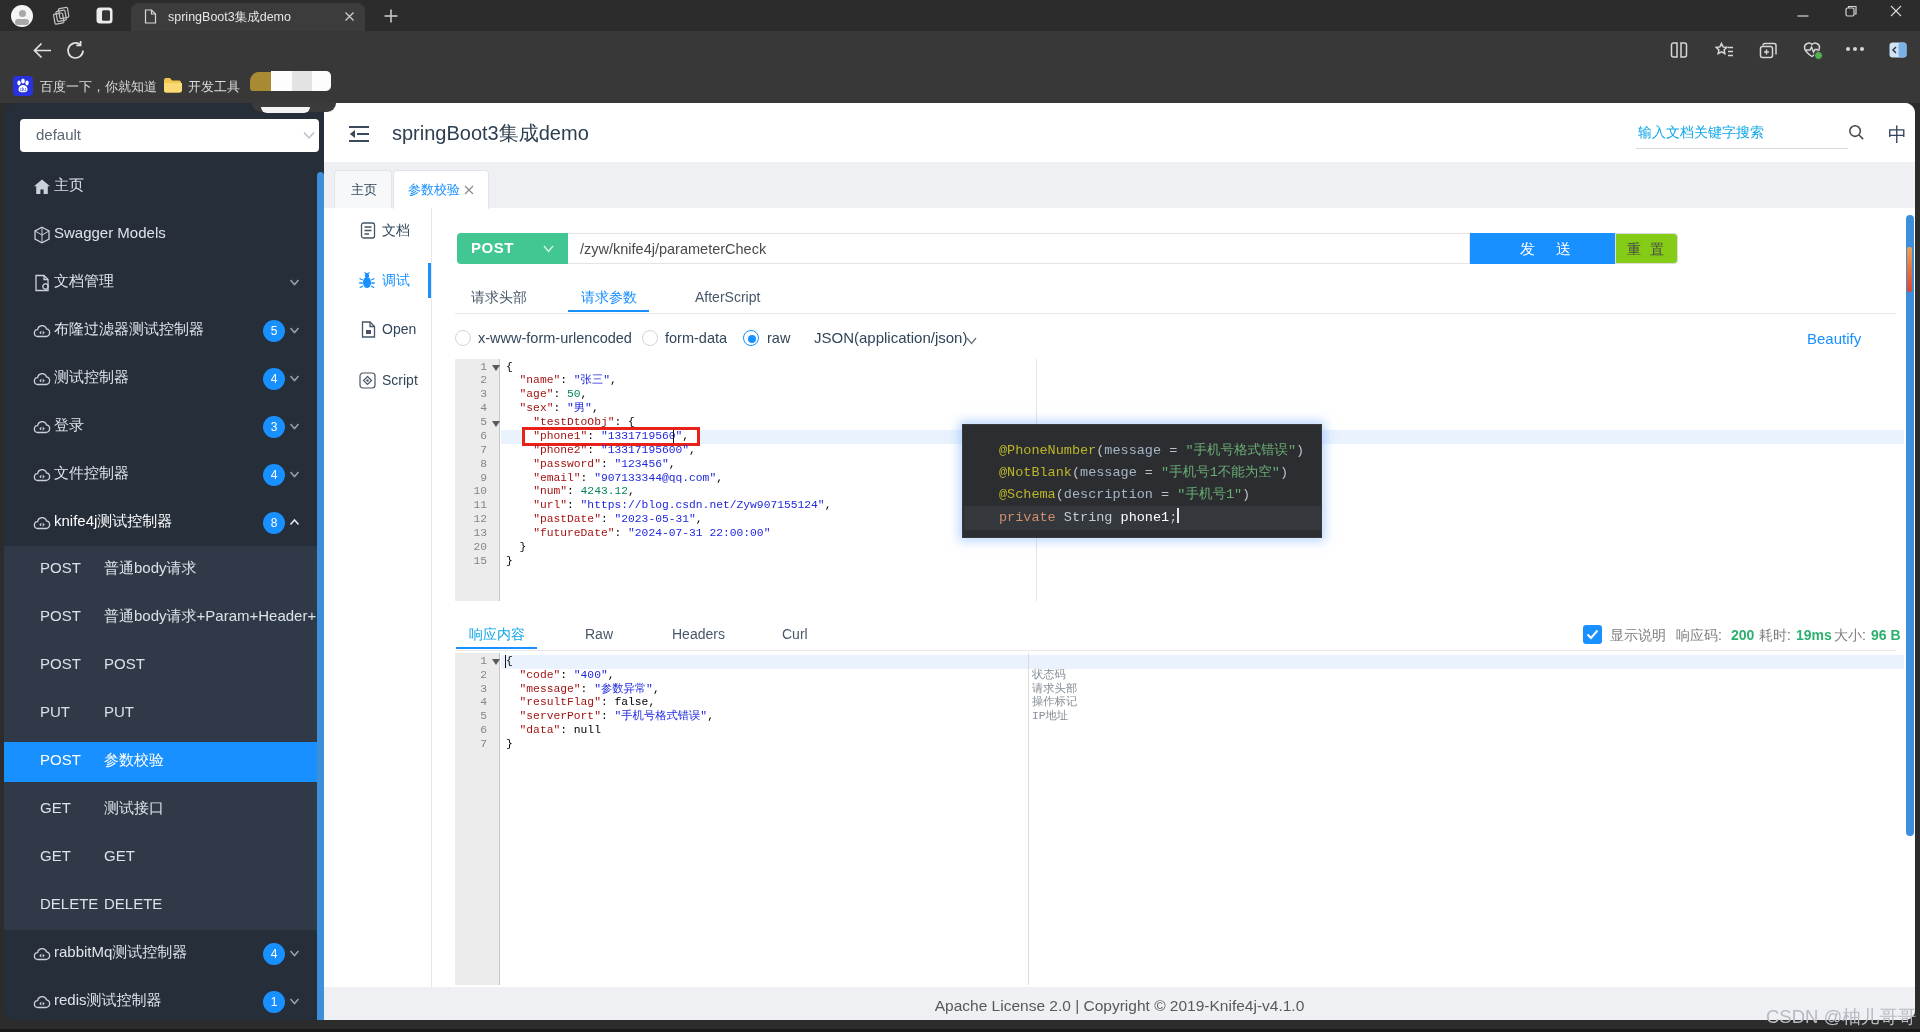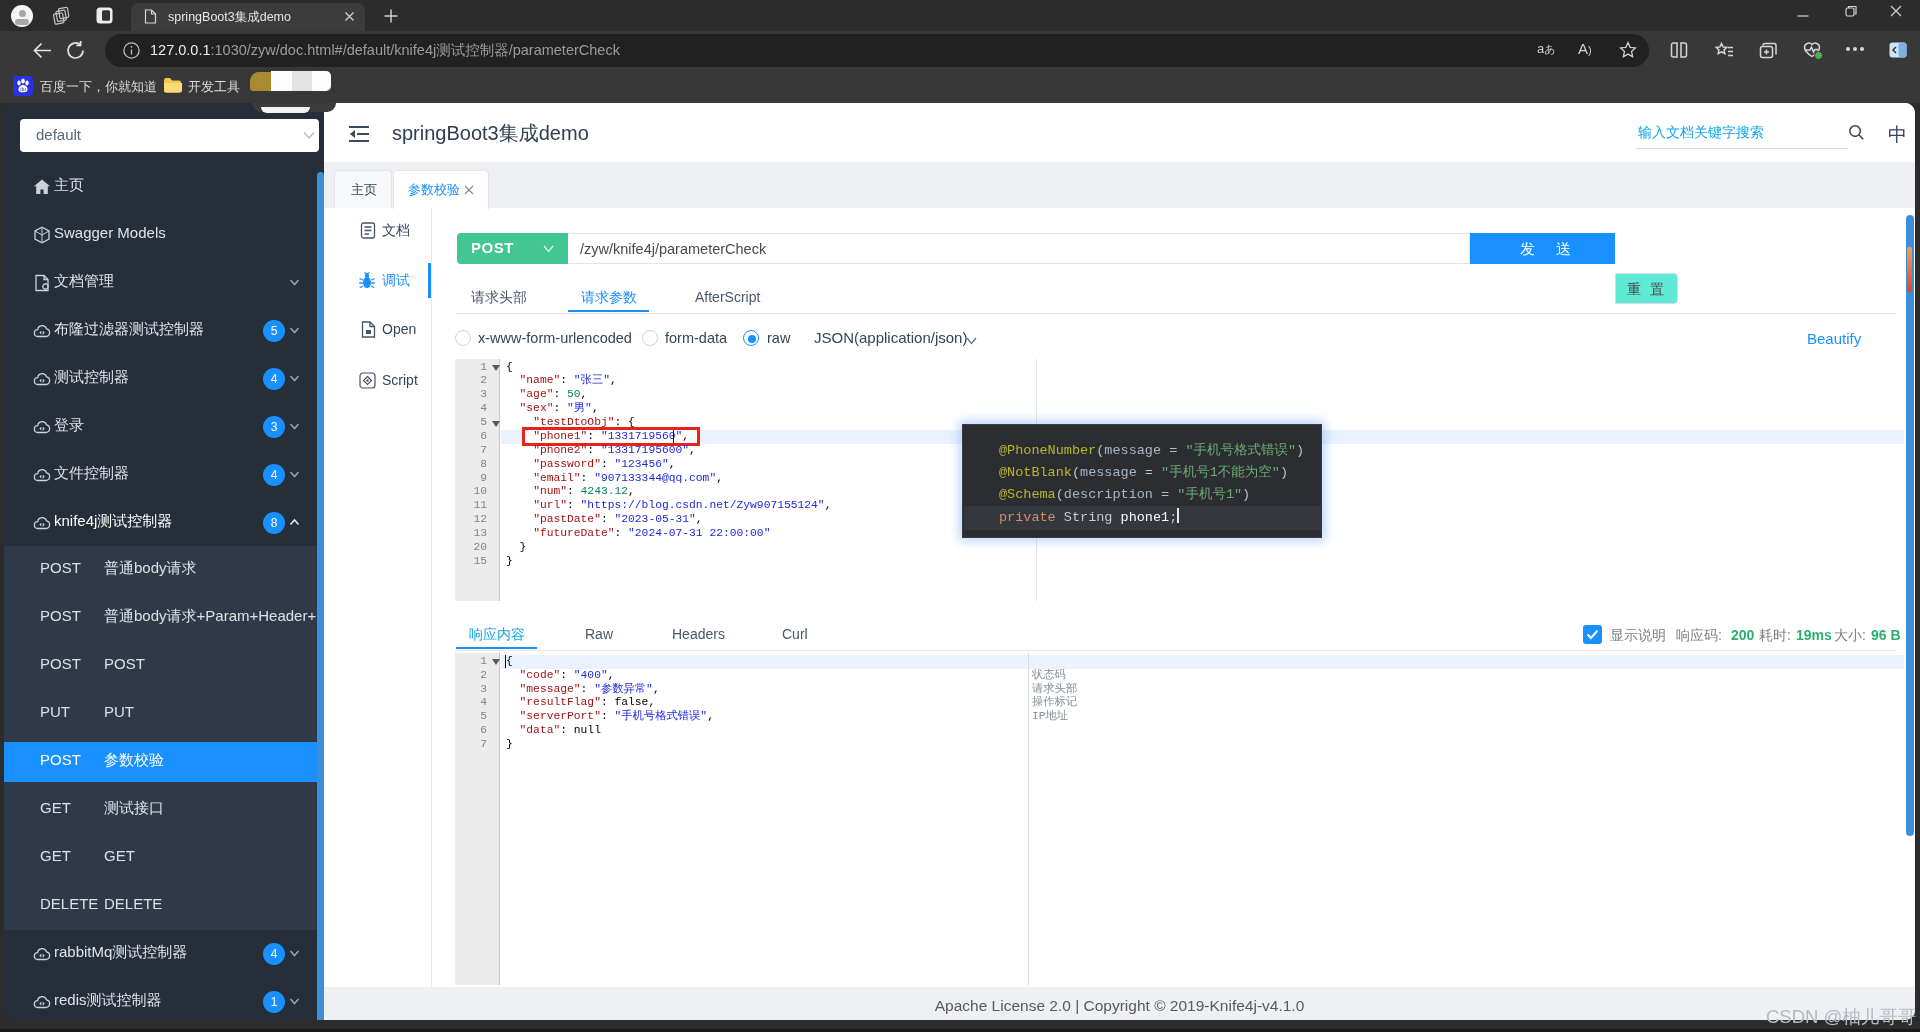--- a/index.html
+++ b/index.html
@@ -110,36 +110,20 @@
   <div id="addrrow">
 
     <svg class="abs" style="left:32px;top:9px;" width="21" height="21" viewBox="0 0 21 21" fill="none" stroke="#e3e3e3" stroke-width="1.7">
         <path d="M19 10.5 H2.5 M9.5 3.5 L2.5 10.5 L9.5 17.5"></path>
       </svg>
 
     <svg class="abs" style="left:65px;top:9px;" width="21" height="21" viewBox="0 0 21 21" fill="none" stroke="#e3e3e3" stroke-width="1.7">
         <path d="M18 10.5 a7.5 7.5 0 1 1 -2.5 -5.6"></path>
         <path d="M15.6 1 v4.3 h-4.3" fill="none"></path>
       </svg>
-    <div class="pill">
-      <svg class="abs" style="left:18px;top:8px;" width="17" height="17" viewBox="0 0 17 17" fill="none" stroke="#bdbdbd" stroke-width="1.3">
-          <circle cx="8.5" cy="8.5" r="7.6"></circle>
-          <path d="M8.5 7.5 v5"></path>
-          <circle cx="8.5" cy="4.8" r="0.9" fill="#bdbdbd" stroke="none"></circle>
-        </svg>
-      <div class="urltxt"><b>127.0.0.1</b>:1030/zyw/doc.html#/default/knife4j测试控制器/parameterCheck</div>
-
-      <text class="abs" style="left:1432px;top:7px;color:#cfcfcf;font-size:13px;">a<span style="font-size:11px;">あ</span></text>
-
-      <div class="abs" style="left:1473px;top:6px;color:#cfcfcf;font-size:15px;">A<span style="font-size:11px;">)</span></div>
-
-      <svg class="abs" style="left:1514px;top:7px;" width="18" height="18" viewBox="0 0 18 18" fill="none" stroke="#cfcfcf" stroke-width="1.3">
-          <path d="M9 1.5 l2.2 4.8 5.2 0.6 -3.9 3.6 1.1 5.2 -4.6 -2.6 -4.6 2.6 1.1 -5.2 -3.9 -3.6 5.2 -0.6 z"></path>
-        </svg>
-    </div>
 
     <svg class="abs" style="left:1669px;top:9px;" width="20" height="20" viewBox="0 0 20 20" fill="none" stroke="#d6d6d6" stroke-width="1.5">
         <path d="M8 3 h-3.5 a2 2 0 0 0 -2 2 v10 a2 2 0 0 0 2 2 h3.5 z"></path>
         <path d="M12 3 h3.5 a2 2 0 0 1 2 2 v10 a2 2 0 0 1 -2 2 h-3.5 z"></path>
       </svg>
 
     <svg class="abs" style="left:1714px;top:9px;" width="20" height="20" viewBox="0 0 20 20" fill="none" stroke="#d6d6d6" stroke-width="1.5">
         <path d="M7.5 3.5 l1.6 3.4 3.7 0.5 -2.7 2.6 0.7 3.7 -3.3 -1.8 -3.3 1.8 0.7 -3.7 -2.7 -2.6 3.7 -0.5 z"></path>
         <path d="M14 7.5 h5 M14 11.5 h5 M14 15.5 h5"></path>
       </svg>
@@ -395,21 +379,21 @@
         <svg class="abs" style="left:86px;top:12px;" width="11" height="8" viewBox="0 0 11 8" fill="none" stroke="#d9f3e8" stroke-width="1.4">
             <path d="M1 1 L5.5 6.5 L10 1"></path>
           </svg>
       </div>
       <div class="abs" style="left:564px;top:130px;width:902px;height:31px;background:#fff;border:1px solid #e4e4e4;border-left:none;">
         <div class="abs" style="left:12px;top:7px;font-size:14.5px;color:#4a4a4a;">/zyw/knife4j/parameterCheck</div>
       </div>
       <div class="abs" style="left:1466px;top:130px;width:145px;height:31px;background:#1890ff;">
         <div class="abs" style="left:50px;top:7px;font-size:15px;color:#fff;letter-spacing:21px;white-space:nowrap;">发送</div>
       </div>
-      <div class="abs" style="left:1611px;top:130px;width:63px;height:31px;background:#5eead4;border:1px solid #dcdcdc;border-radius:0 4px 4px 0;margin-top:40px;">
+      <div class="abs" style="left:1611px;top:130px;width:63px;height:31px;background:#84cc16;border:1px solid #dcdcdc;border-radius:0 4px 4px 0;">
         <div class="abs" style="left:11px;top:7px;font-size:14px;color:#4a4a4a;letter-spacing:9px;white-space:nowrap;">重置</div>
       </div>
 
       <div class="abs" style="left:467px;top:186px;font-size:14px;color:#48576a;">请求头部</div>
       <div class="abs" style="left:577px;top:186px;font-size:14px;color:#1890ff;">请求参数</div>
       <div class="abs" style="left:691px;top:186px;font-size:14px;color:#48576a;">AfterScript</div>
       <div class="abs" style="left:564px;top:207px;width:81px;height:2px;background:#1890ff;"></div>
       <div class="abs" style="left:451px;top:210px;width:1441px;height:1px;background:#e8e8e8;"></div>
 
       <div class="abs" style="left:451px;top:227px;width:16px;height:16px;border:1px solid #cfd4da;border-radius:8px;background:#fff;"></div>

